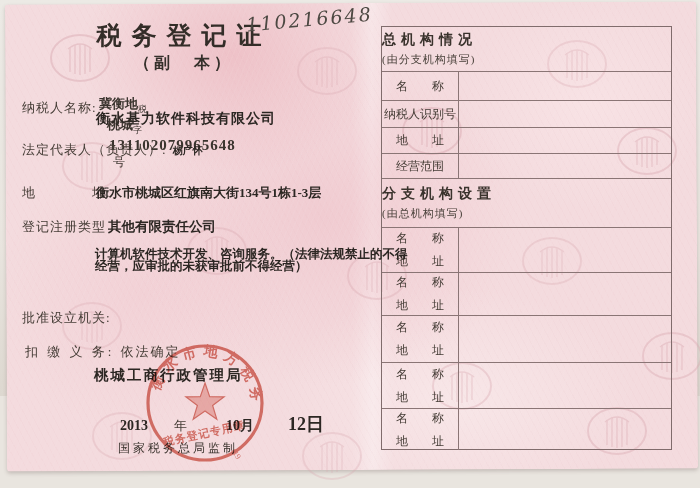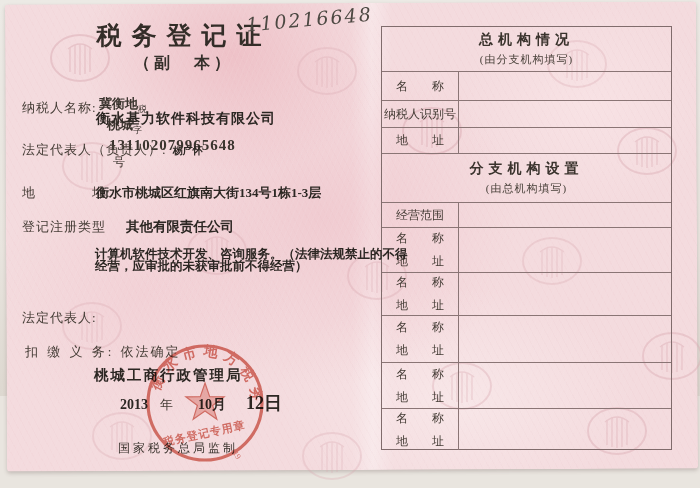--- a/index.html
+++ b/index.html
@@ -38,21 +38,21 @@
   .serialline .unit{font-size:12px;margin-left:14px;font-weight:normal;}
   .lbl{font-size:13px;color:#453d36;letter-spacing:1px;}
   .val{font-weight:bold;color:#2c2723;}
   .row-flex{display:flex;gap:6px;align-items:baseline;}
 
   
   .rtable{position:absolute;left:381px;top:26px;width:291px;height:424px;z-index:3;
           border:1px solid #806c6c;box-sizing:border-box;}
   .trow{position:relative;box-sizing:border-box;border-bottom:1px solid #8a7575;display:flex;}
   .trow:last-child{border-bottom:none;}
-  .thead{flex-direction:column;align-items:center;justify-content:center;}
+  .thead{flex-direction:column;justify-content:center;}
   .thead .t1{font-size:14px;font-weight:bold;letter-spacing:5px;color:#3a332d;}
   .thead .t2{font-size:11px;color:#473f38;margin-top:3px;letter-spacing:1px;}
   .lcell{width:77px;box-sizing:border-box;border-right:1px solid #8a7575;display:flex;
          flex-direction:column;justify-content:center;align-items:center;font-size:12px;
          color:#433b34;gap:6px;}
   .vcell{flex:1;font-size:12px;color:#2c2723;display:flex;align-items:center;padding-left:8px;}
 
   
   .seal{position:absolute;left:143px;top:341px;width:124px;height:124px;z-index:6;
         opacity:.68;mix-blend-mode:multiply;}
@@ -109,39 +109,39 @@
   <div class="abs lp val" style="left:96px;top:110px;font-size:14px;letter-spacing:1px">衡水基力软件科技有限公司</div>
 
   <div class="abs lp row-flex" style="left:22px;top:141px">
     <span class="lbl">法定代表人（负责人）:</span>
     <span class="val" style="font-size:10px">杨广怀</span>
   </div>
 
   <div class="abs lp lbl" style="left:22px;top:184px">地　　　　址:</div>
   <div class="abs lp val" style="left:96px;top:184px;font-size:13px">衡水市桃城区红旗南大街134号1栋1-3层</div>
 
-  <div class="abs lp row-flex" style="left:22px;top:218px;gap:20px">
+  <div class="abs lp row-flex" style="left:22px;top:218px;gap:2px">
     <span class="lbl">登记注册类型</span>
     <span class="val" style="font-size:13.5px">其他有限责任公司</span>
   </div>
 
   <div class="abs lp val" style="left:95px;top:246px;font-size:12.5px">计算机软件技术开发、咨询服务。（法律法规禁止的不得</div>
   <div class="abs lp val" style="left:95px;top:258px;font-size:12.5px">经营，应审批的未获审批前不得经营）</div>
 
-  <div class="abs lp lbl" style="left:22px;top:309px">法定代表人:</div>
+  <div class="abs lp lbl" style="left:22px;top:309px">批准设立机关:</div>
   <div class="abs lp val" style="left:120px;top:309px;font-size:13px"></div>
 
   <div class="abs lp row-flex" style="left:25px;top:343px">
     <span class="lbl" style="letter-spacing:3px">扣 缴 义 务:</span>
     <span class="lbl" style="letter-spacing:2px">依法确定</span>
   </div>
 
   <div class="abs lp val" style="left:94px;top:366px;font-size:14.5px;letter-spacing:2px">桃城工商行政管理局</div>
 
-  <div class="abs lp row-flex" style="left:120px;top:391px;gap:0">
+  <div class="abs lp row-flex" style="left:120px;top:412px;gap:14px">
     <span class="val" style="font-size:14px">2013</span>
     <span class="lbl" style="margin-left:12px">年</span>
     <span class="val" style="font-size:14px;margin-left:24px">10月</span>
     <span class="val" style="font-size:18px;margin-left:20px">12日</span>
   </div>
 
   <div class="abs lp" style="left:118px;top:440px;font-size:12px;letter-spacing:3px;color:#39322c">国家税务总局监制</div>
 
   <svg class="seal" viewBox="0 0 124 124">
     <circle cx="62" cy="62" r="57" fill="none" stroke="#c8402f" stroke-width="3.2"></circle>
@@ -165,30 +165,30 @@
       <div class="vcell"></div>
     </div>
     <div class="trow" style="height:27px">
       <div class="lcell" style="letter-spacing:0">纳税人识别号</div>
       <div class="vcell"></div>
     </div>
     <div class="trow" style="height:26px">
       <div class="lcell">地　　址</div>
       <div class="vcell"></div>
     </div>
+    <div class="trow" style="height:25px">
+      <div class="lcell">经营范围</div>
+      <div class="vcell"></div>
+    </div>
+
     <div class="trow thead" style="height:49px">
       <div class="t1">分支机构设置</div>
       <div class="t2">(由总机构填写)</div>
     </div>
 
-    <div class="trow" style="height:25px">
-      <div class="lcell">经营范围</div>
-      <div class="vcell"></div>
-    </div>
-
     <div class="trow" style="height:45px">
       <div class="lcell">
         <span>名　　称</span>
         <span>地　　址</span>
       </div>
       <div class="vcell" style="flex-direction:column;align-items:flex-start;justify-content:center">
         <span></span>
         <span></span>
       </div>
     </div>

